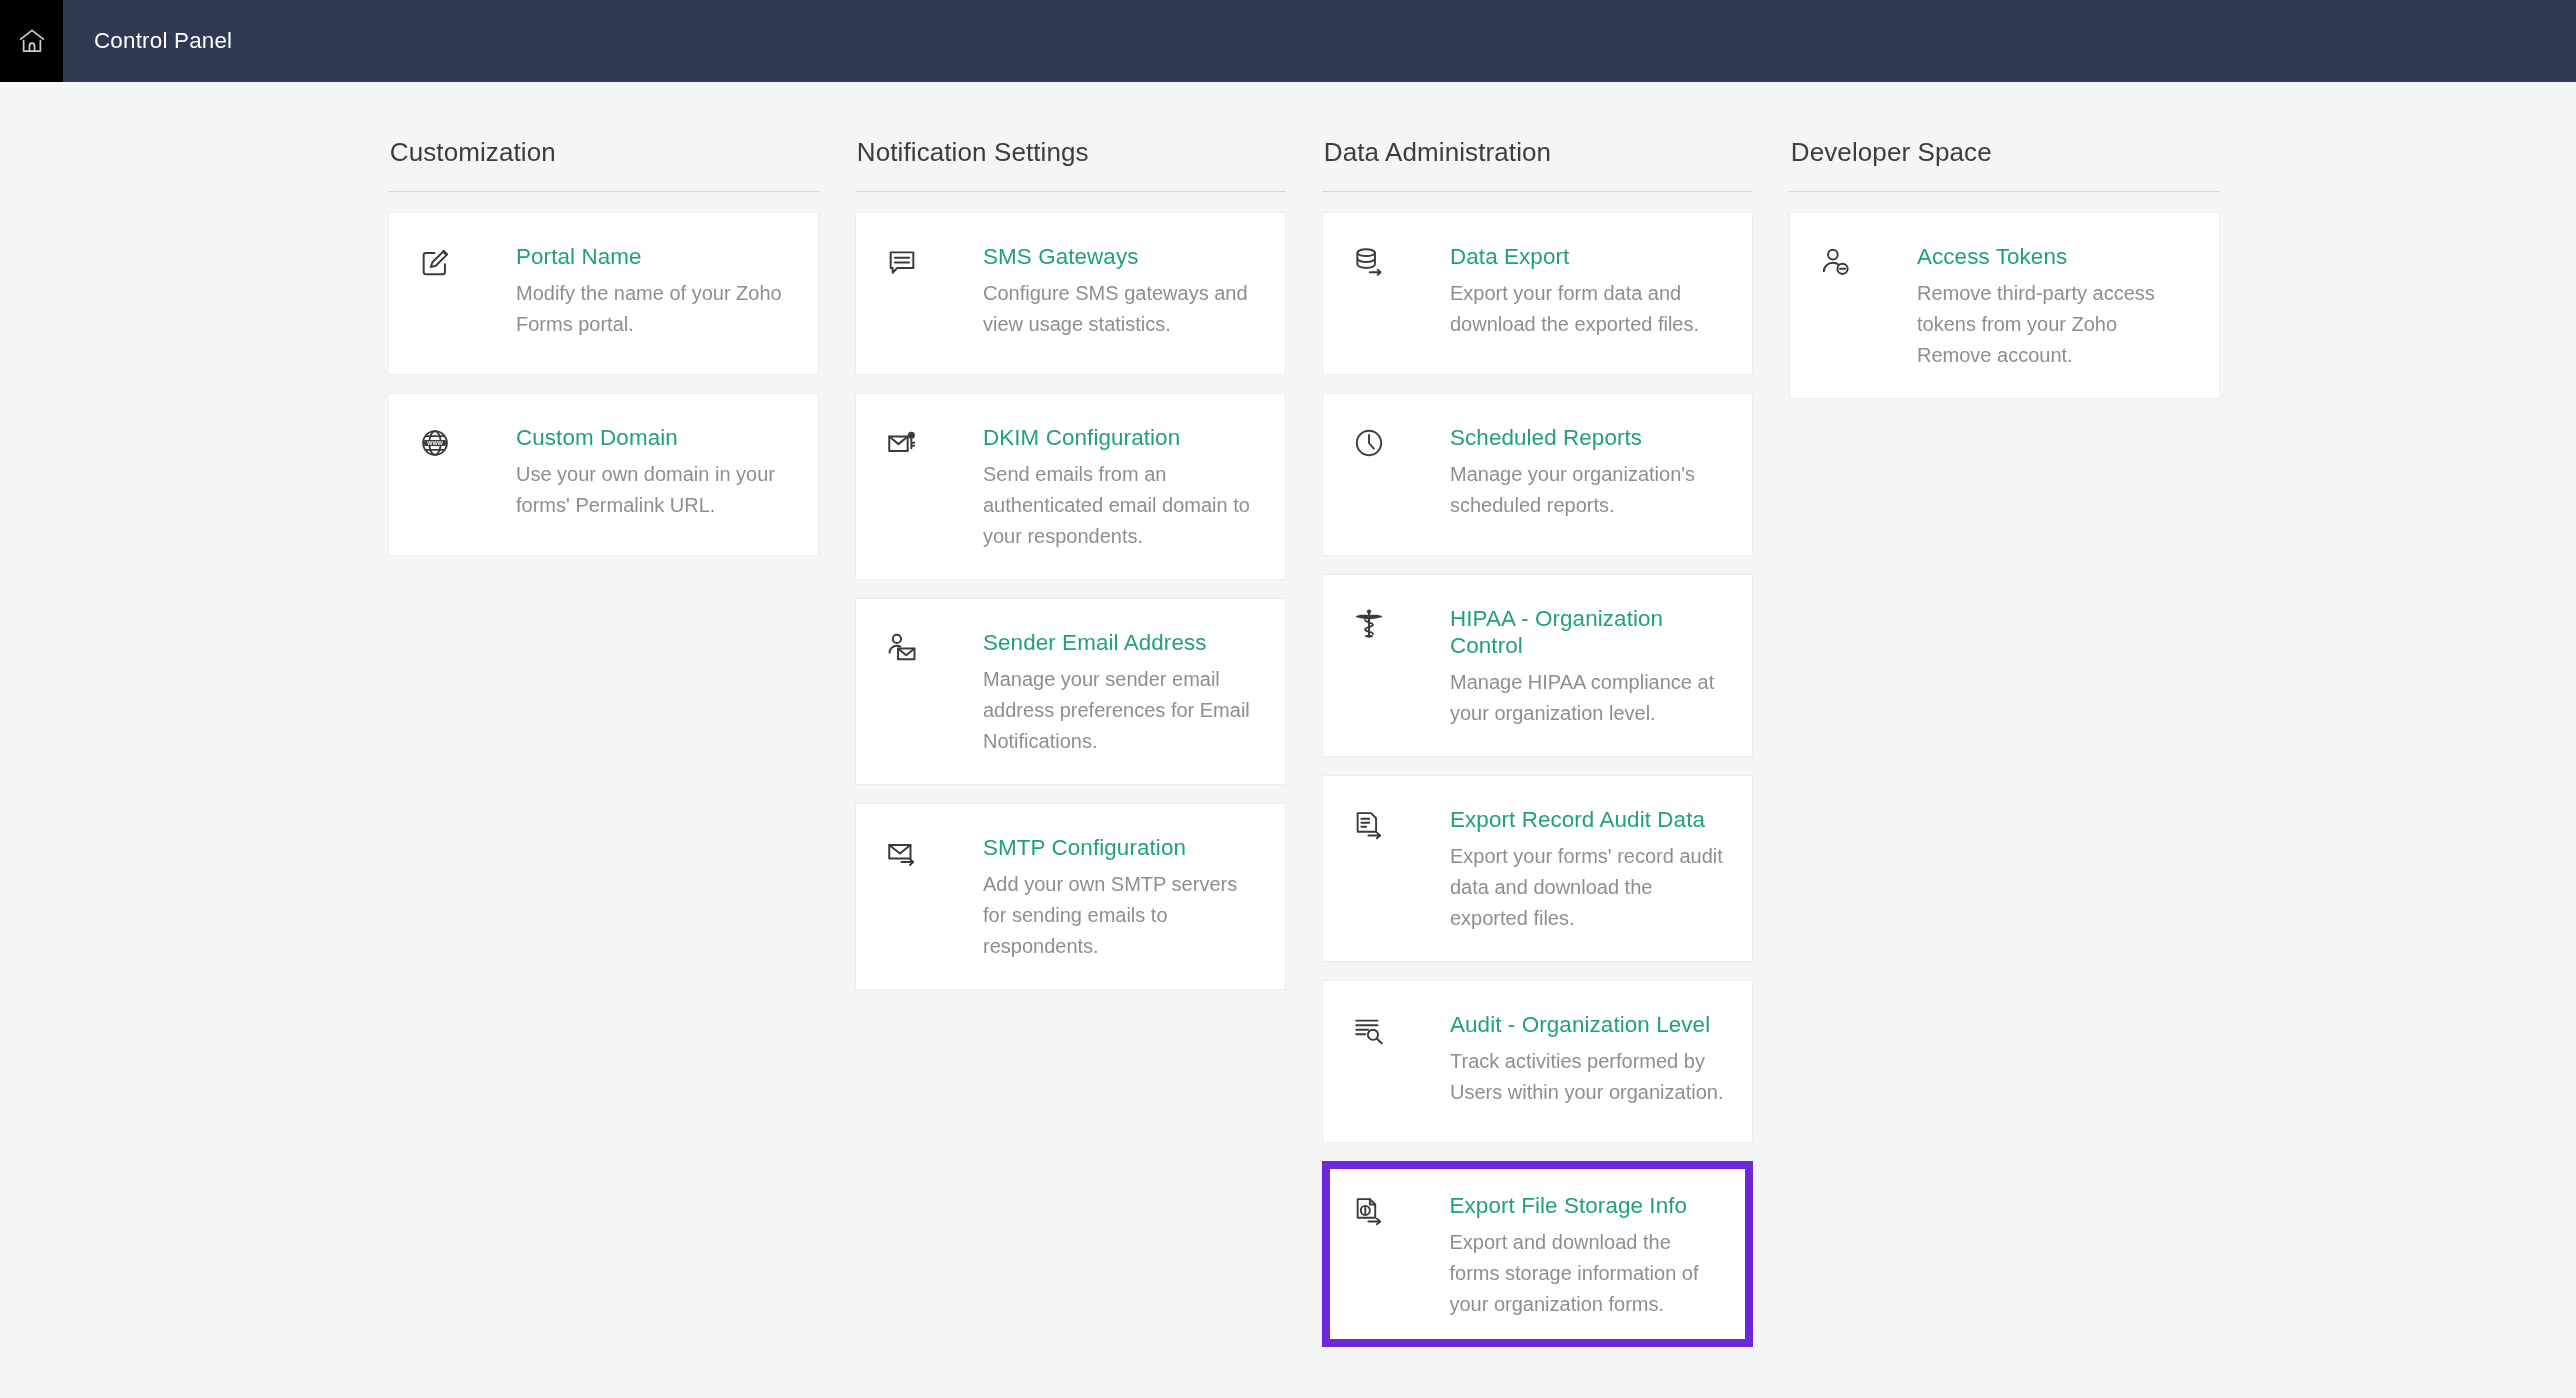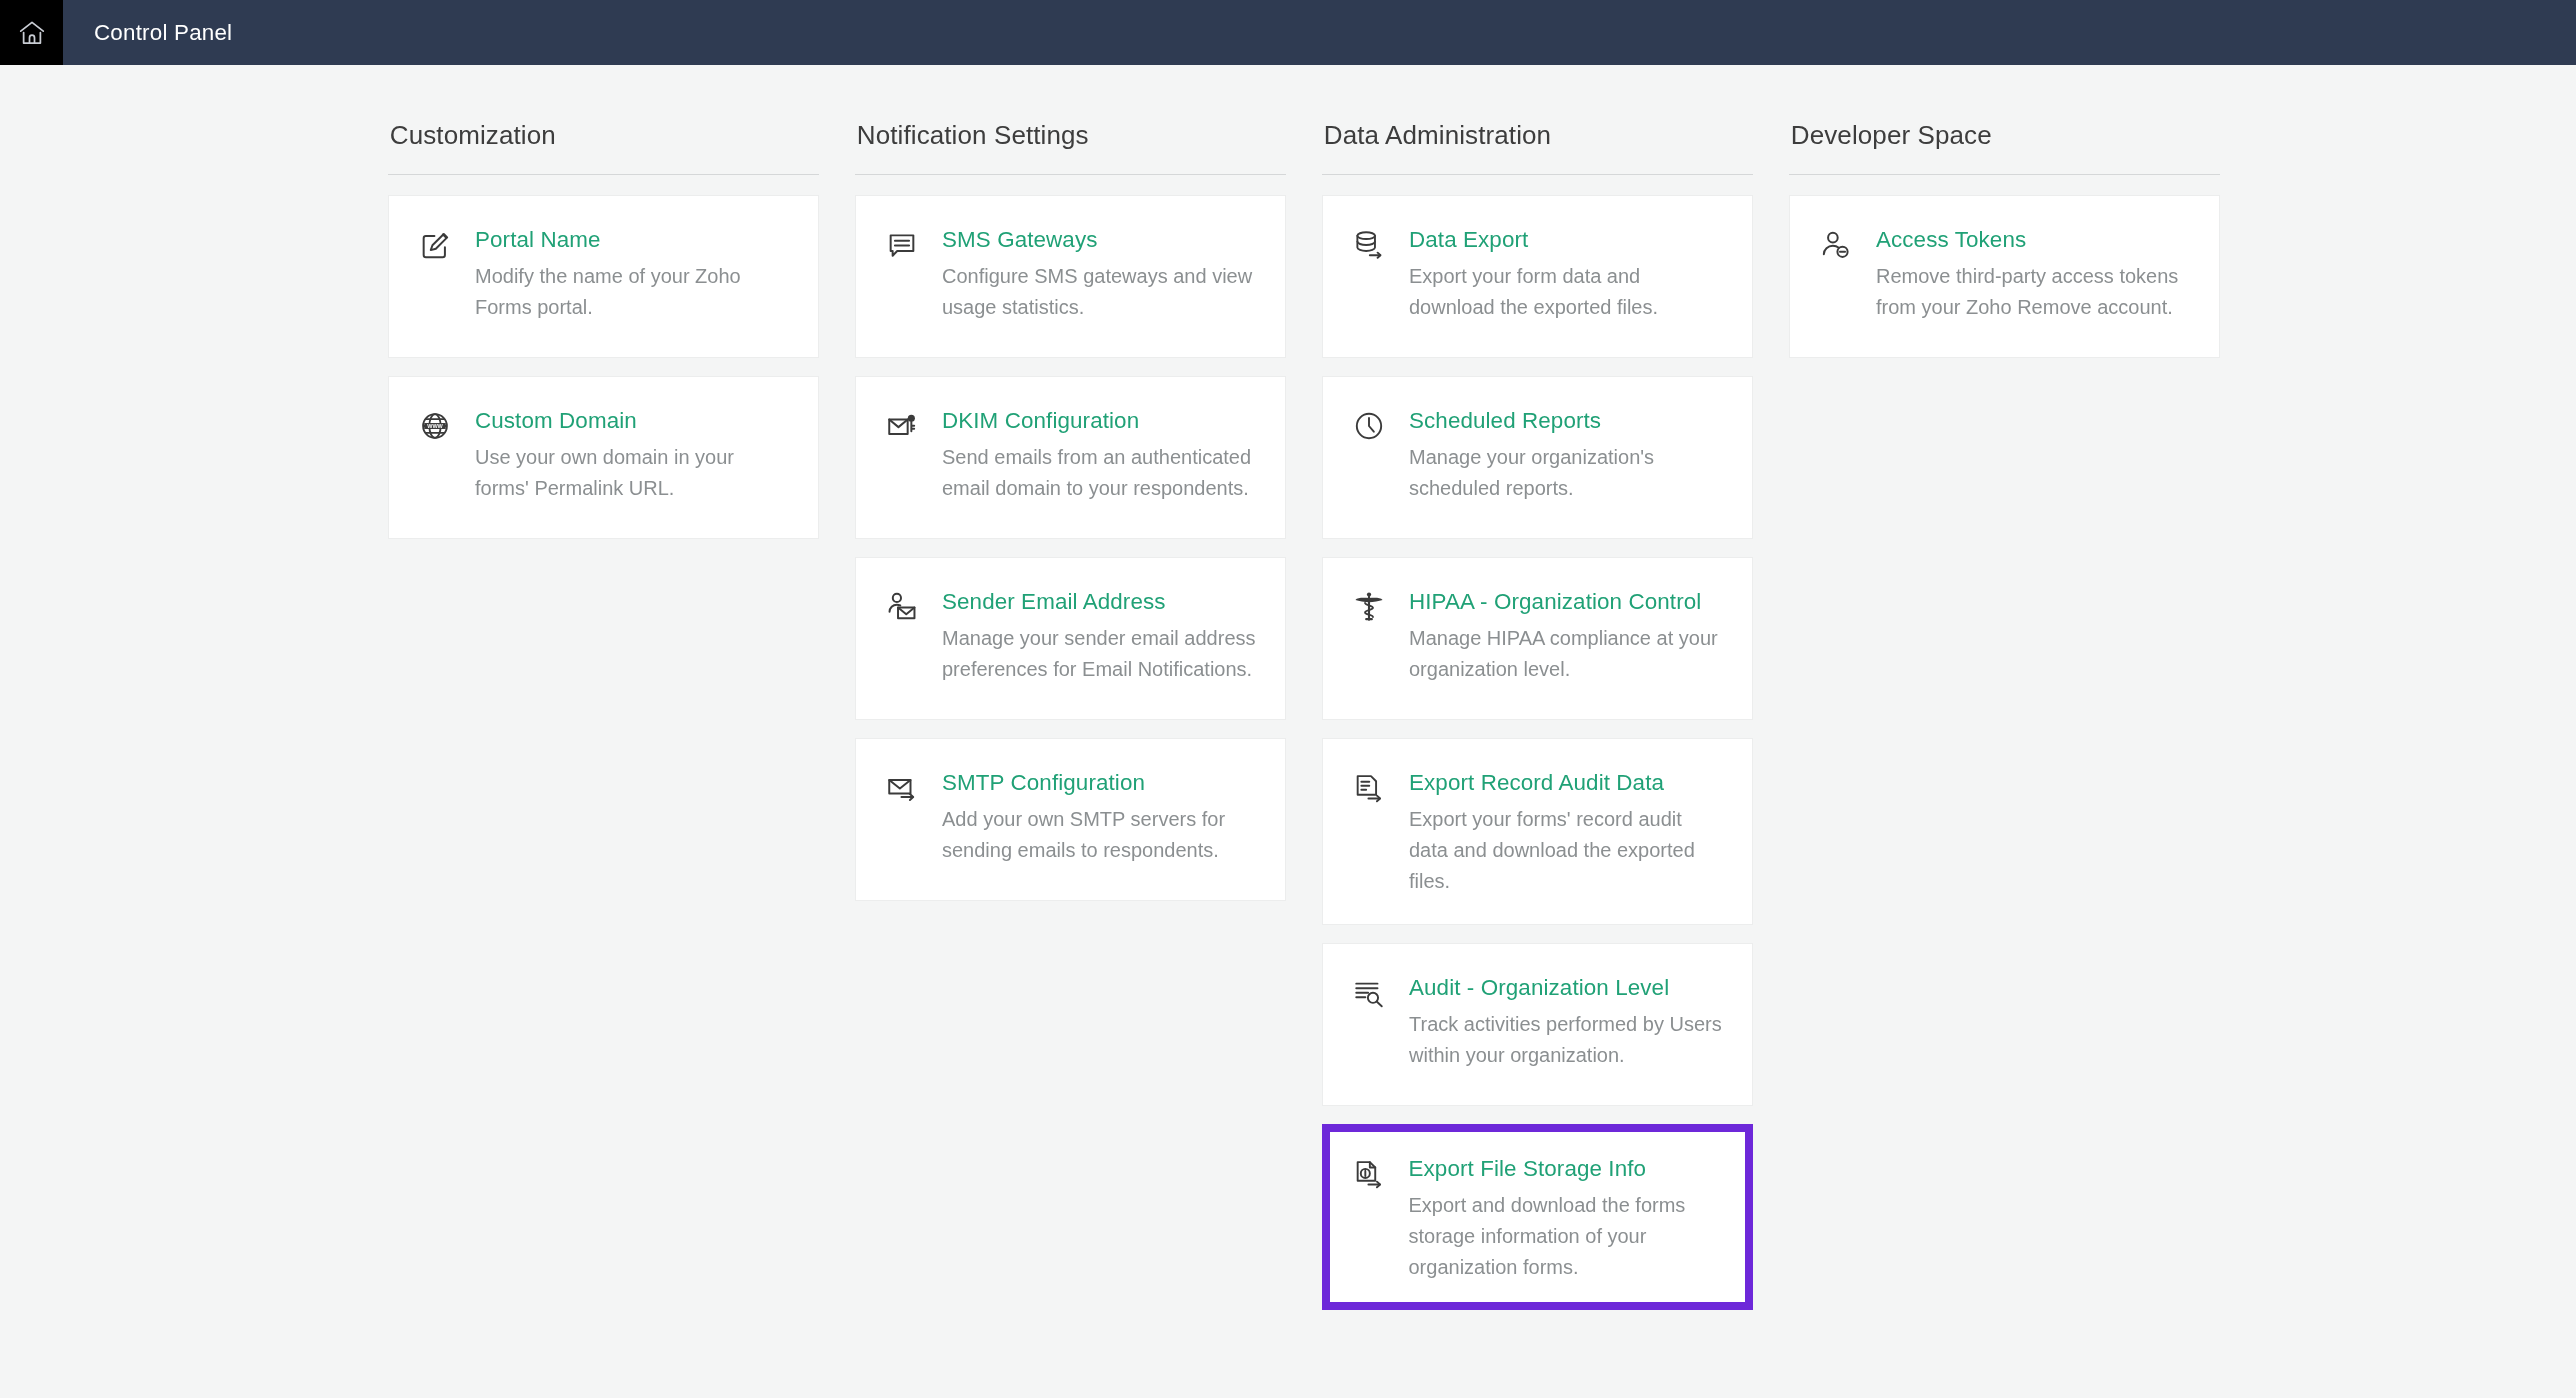--- a/index.html
+++ b/index.html
@@ -9,21 +9,21 @@
     height: 1399px;
     background: #f4f5f5;
     font-family: "Liberation Sans", sans-serif;
     overflow: hidden;
   }
 
   
   .topbar {
     display: flex;
     align-items: stretch;
-    height: 65px;
+    height: 82px;
     background: #2f3b52;
     width: 100%;
   }
   .home-block {
     width: 63px;
     min-width: 63px;
     background: #000000;
     display: flex;
     align-items: center;
     justify-content: center;
@@ -61,20 +61,21 @@
   .card-stack { display: flex; flex-direction: column; gap: 18px; }
 
   
   .card {
     background: #ffffff;
     border: 0.9px solid #eceded;
     display: flex;
     padding: 30px 27px 27px 29px;
     cursor: pointer;
     min-height: 163px;
+    gap: 41px;
   }
   .card.selected {
     border: 8px solid #6d28d9;
     padding: 23px 19.7px 19.7px 21.5px;
   }
   .card-icon {
     width: 41px;
     min-width: 41px;
     padding-top: 2.7px;
     color: #3b3b3b;

